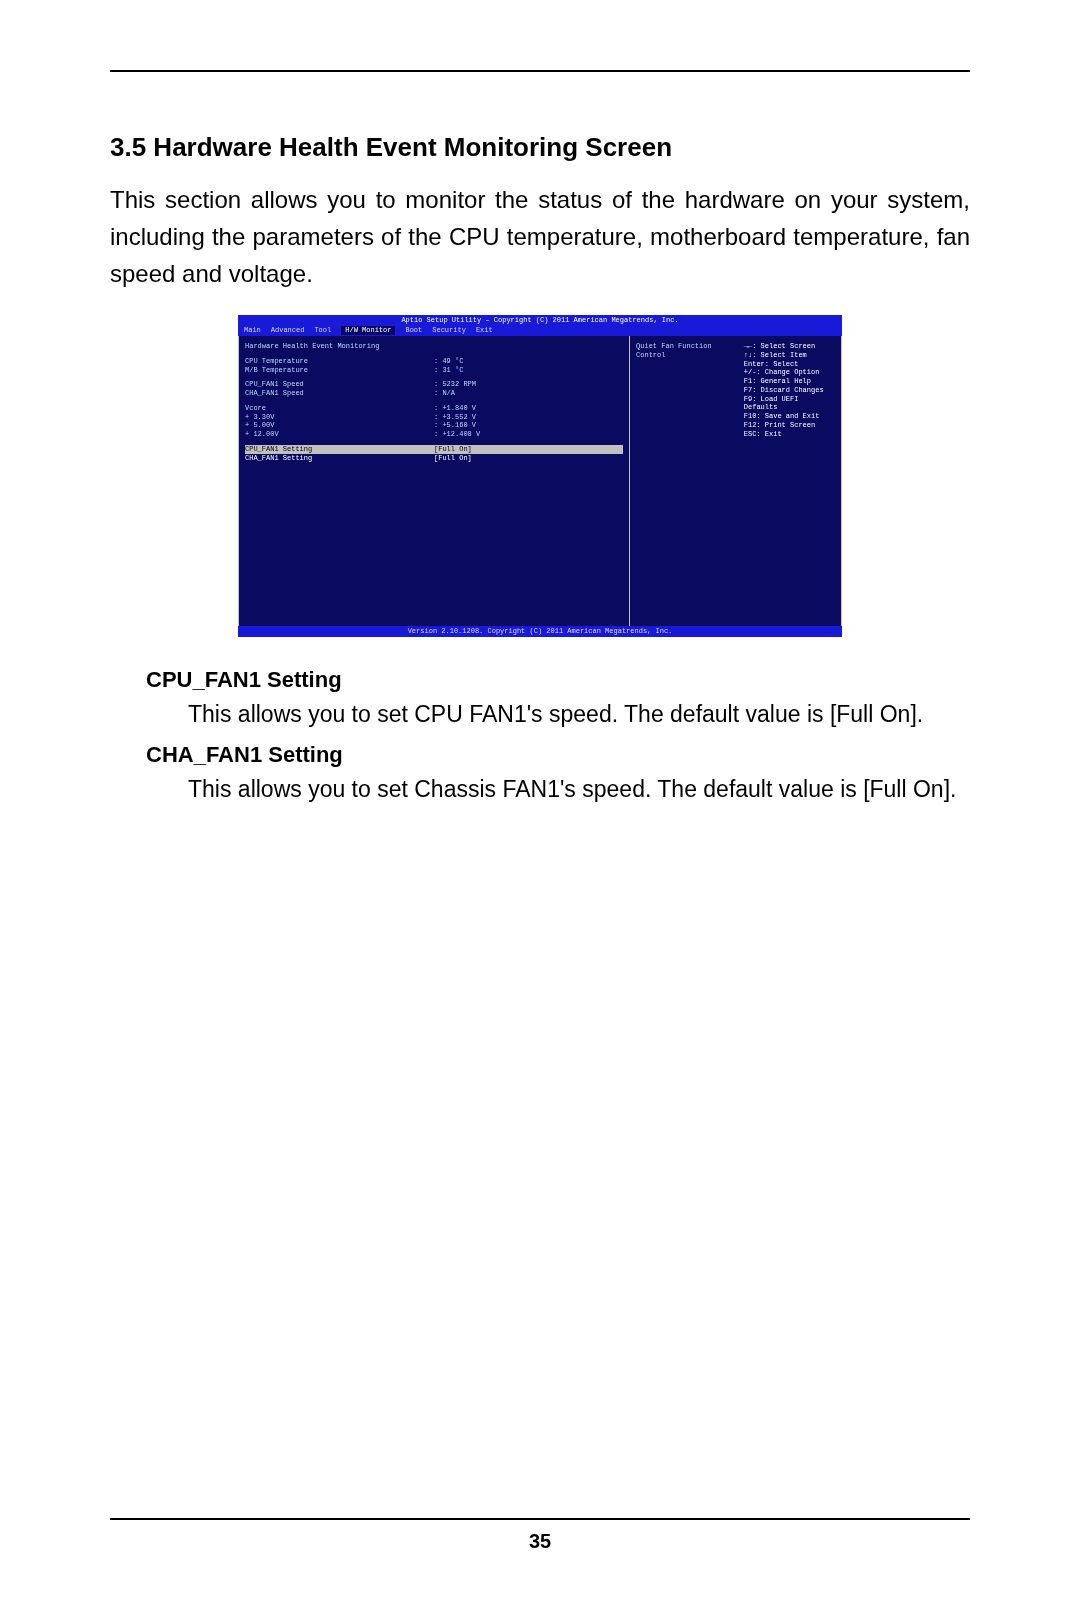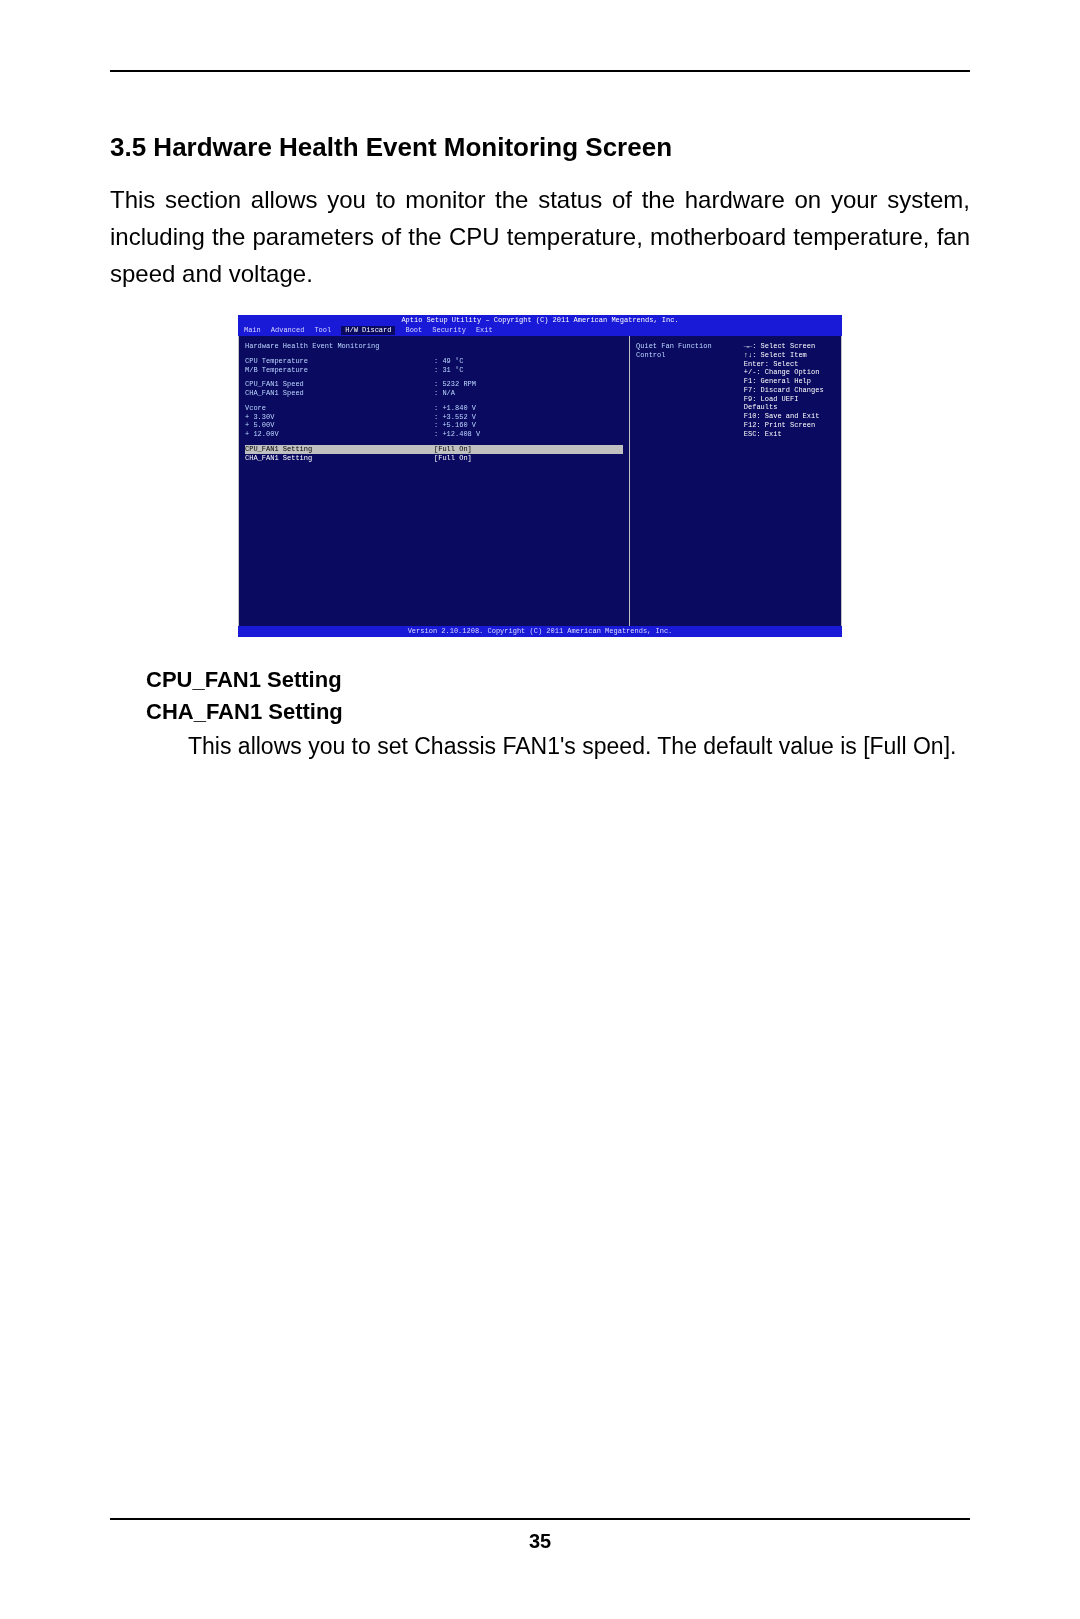--- a/index.html
+++ b/index.html
@@ -140,21 +140,21 @@
   <div class="section-title">3.5  Hardware Health Event Monitoring Screen</div>
   <div class="intro">This section allows you to monitor the status of the hardware on your system, including the parameters of the CPU temperature, motherboard temperature, fan speed and voltage.</div>
 
   <div class="bios">
     <div class="bios-titlebar">Aptio Setup Utility – Copyright (C) 2011 American Megatrends, Inc.</div>
 
     <div class="bios-menubar">
       <span>Main</span>
       <span>Advanced</span>
       <span>Tool</span>
-      <span class="menu-active">H/W Discard</span>
+      <span class="menu-active">H/W Monitor</span>
       <span>Boot</span>
       <span>Security</span>
       <span>Exit</span>
     </div>
 
     <div class="bios-body">
       <div class="bios-left">
         <div class="hdr">Hardware Health Event Monitoring</div>
 
         <div class="bios-row">
@@ -216,20 +216,21 @@
           <div>F12: Print Screen</div>
           <div>ESC: Exit</div>
         </div>
       </div>
     </div>
 
     <div class="bios-footer">Version 2.10.1208. Copyright (C) 2011 American Megatrends, Inc.</div>
   </div>
 
   <div class="item-title">CPU_FAN1 Setting</div>
+  <div class="item-body">This allows you to set CPU FAN1's speed. The default value is [Full On].</div>
 
   <div class="item-title">CHA_FAN1 Setting</div>
   <div class="item-body">This allows you to set Chassis FAN1's speed. The default value is [Full On].</div>
 
   <div class="page-footer">
     <div class="bottom-rule"></div>
     <div class="page-num">35</div>
   </div>
 </div>
 

